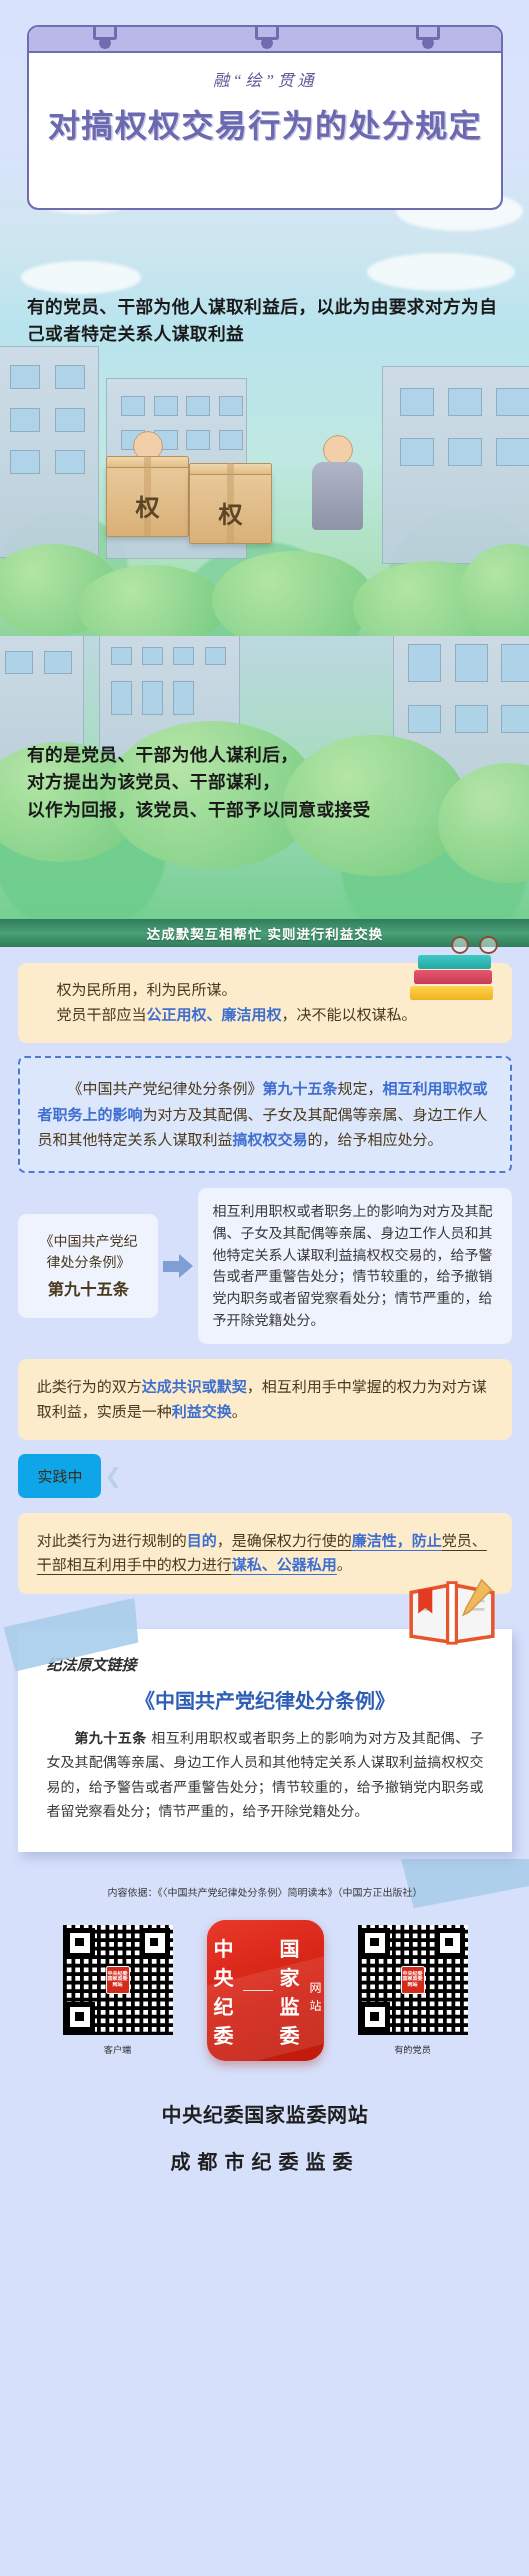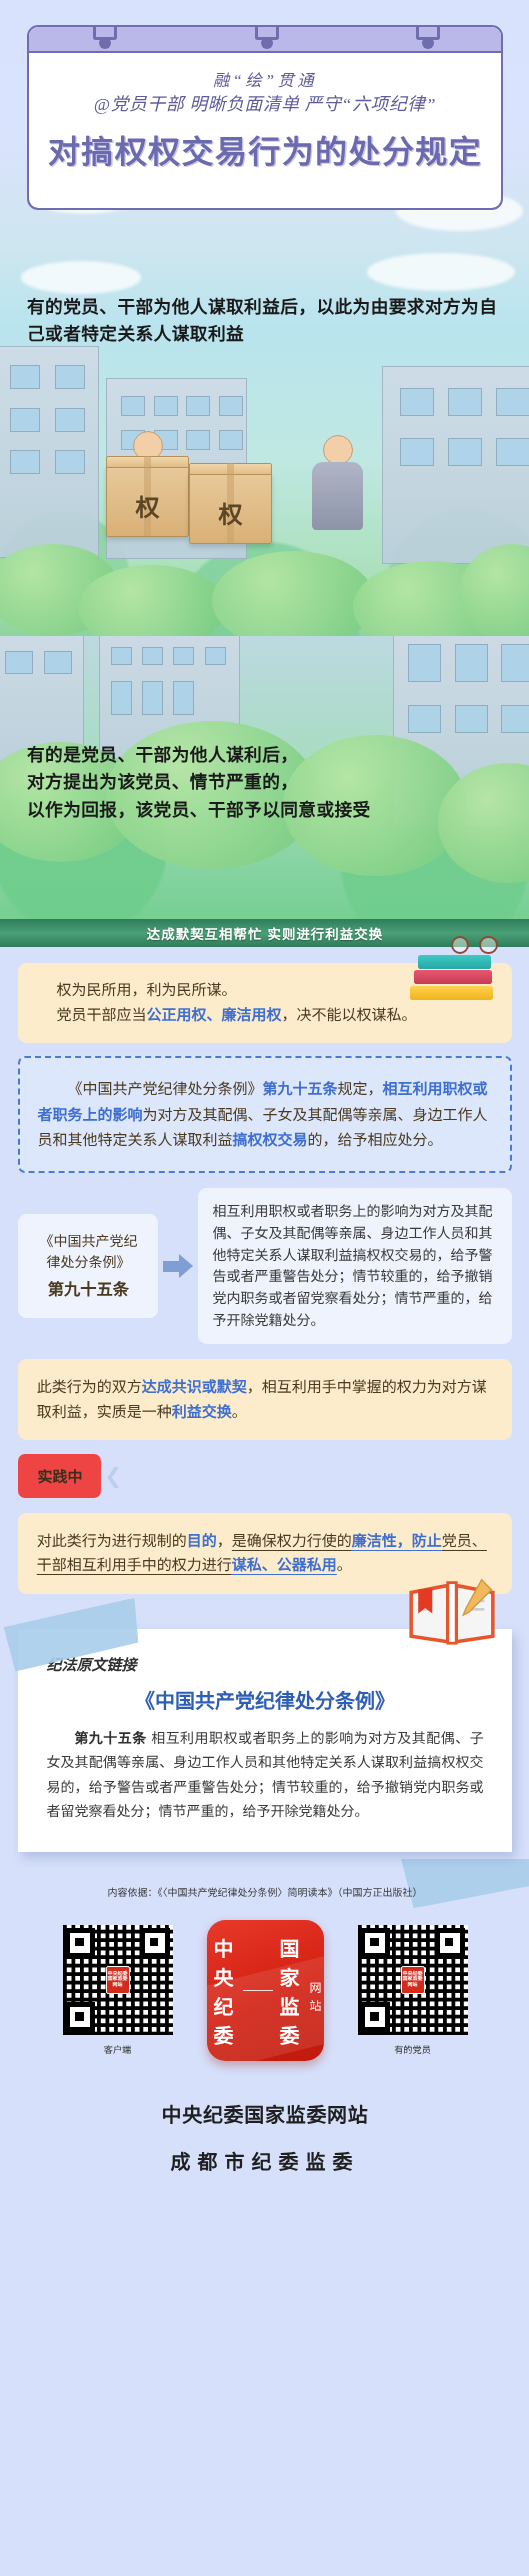--- a/index.html
+++ b/index.html
@@ -328,26 +328,26 @@
     color: #3a3a3a;
   }
 
   .practice-row {
     display: flex;
     align-items: center;
     margin: 14px 18.4px 0 18.4px;
   }
   .practice-label {
     flex: 0 0 83px;
-    background: #ef4444;
+    background: #0ea5e9;
     border-radius: 7px;
     text-align: center;
     padding: 11.3px 4.2px;
     font-size: 15px;
-    font-weight: bold;
+    font-weight: normal;
     color: #3a2f1c;
   }
   .practice-arrow {
     flex: 0 0 24px;
     text-align: center;
     font-size: 21px;
     color: #bcd0ee;
     line-height: 1;
   }
   .practice-items { flex: 1; }
@@ -552,21 +552,20 @@
   <div class="cloud" style="left:28px;  top:177px; width:113px; height:37px;"></div>
   <div class="cloud" style="left:396px; top:191px; width:127px; height:40px;"></div>
 
   <div class="notebook">
     <div class="notebook-topbar"></div>
     <div class="ring r1"></div>
     <div class="ring r2"></div>
     <div class="ring r3"></div>
     <div class="notebook-inner">
       <div class="hdr-sub1">融“绘”贯通</div>
-      <div class="hdr-sub2">@党员干部 明晰负面清单 严守“六项纪律”</div>
       <div class="hdr-title">对搞权权交易行为的处分规定</div>
     </div>
   </div>
 </div>
 
 <div class="illus illus-1">
   <div class="cloud" style="left:21px; top:21px; width:120px; height:32.5px;"></div>
   <div class="cloud" style="left:367px; top:12.7px; width:148px; height:38px;"></div>
 
   <div class="bldg" style="left:-7px; top:106px; width:106px; height:212px;">
@@ -648,21 +647,21 @@
     <div class="win" style="left:107px; top:89px; width:32.5px; height:28px;"></div>
   </div>
 
   <div class="bush" style="left:-21px; top:106px; width:163px; height:120px;"></div>
   <div class="bush" style="left:106px; top:85px; width:212px; height:148px;"></div>
   <div class="bush" style="left:283px; top:99px; width:184px; height:141px;"></div>
   <div class="bush" style="left:438px; top:127px; width:141px; height:120px;"></div>
 
   <div class="caption-illus" style="top:106px;">
     <div>有的是党员、干部为他人谋利后，</div>
-    <div>对方提出为该党员、情节严重的，</div>
+    <div>对方提出为该党员、干部谋利，</div>
     <div>以作为回报，该党员、干部予以同意或接受</div>
   </div>
 </div>
 
 <div class="green-banner">
   <span>达成默契互相帮忙 实则进行利益交换</span>
 </div>
 
 <div class="content">
 

